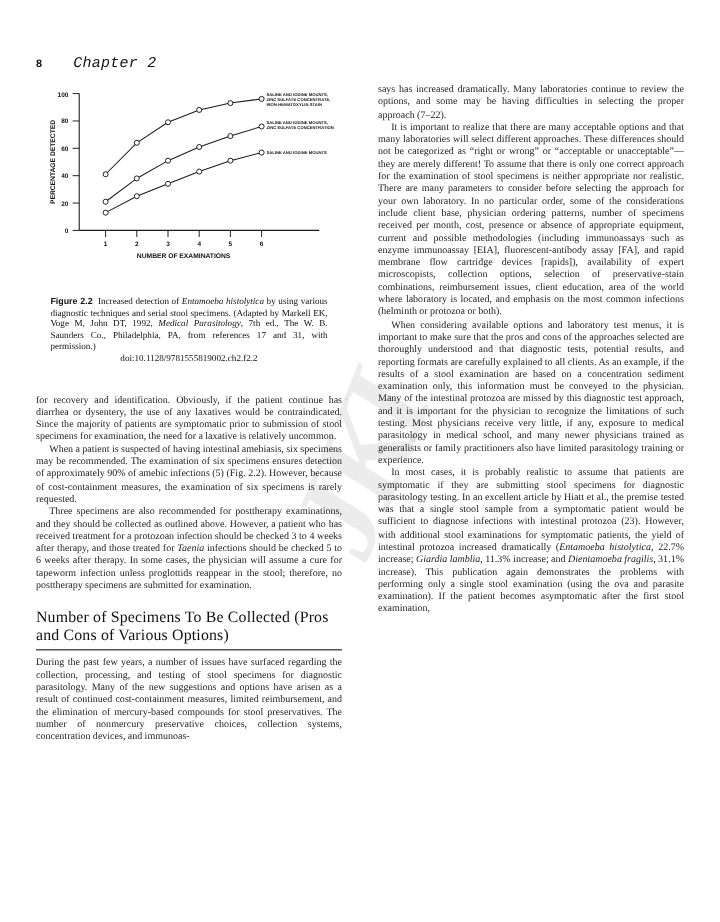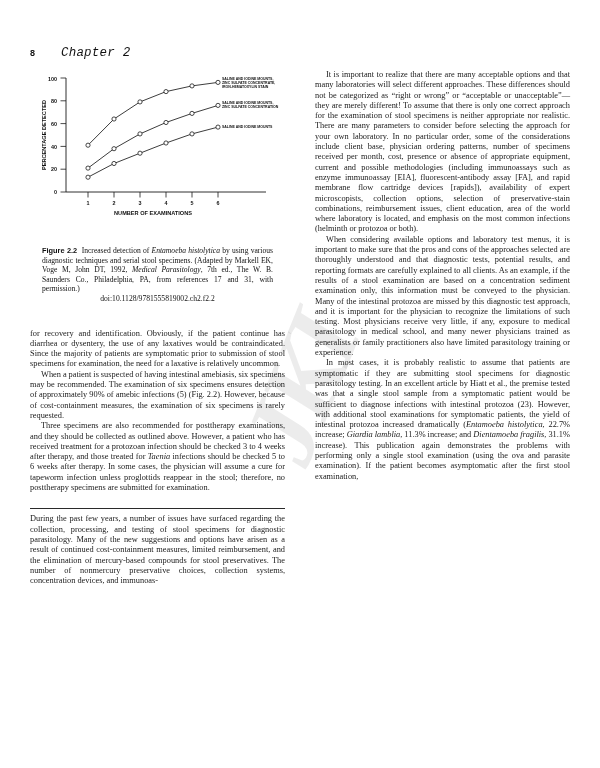--- a/index.html
+++ b/index.html
@@ -267,25 +267,27 @@
       <p class="figcap"><span class="lead">Figure 2.2</span>&nbsp; <span>Increased detection of </span><i>Entamoeba histolytica</i><span> by using various diagnostic techniques and serial stool specimens. (Adapted by Markell EK, Voge M, John DT, 1992, </span><i>Medical Parasitology</i><span>, 7th ed., The W. B. Saunders Co., Philadelphia, PA, from references 17 and 31, with permission.)</span><span class="doi">doi:10.1128/9781555819002.ch2.f2.2</span></p>
 
       <div class="gap-m"></div>
 
       <p class="body noindent">for recovery and identification. Obviously, if the patient continue has diarrhea or dysentery, the use of any laxatives would be contraindicated. Since the majority of patients are symptomatic prior to submission of stool specimens for examination, the need for a laxative is relatively uncommon.</p>
       <p class="body">When a patient is suspected of having intestinal amebiasis, six specimens may be recommended. The examination of six specimens ensures detection of approximately 90% of amebic infections (5) (Fig. 2.2). However, because of cost-containment measures, the examination of six specimens is rarely requested.</p>
       <p class="body">Three specimens are also recommended for posttherapy examinations, and they should be collected as outlined above. However, a patient who has received treatment for a protozoan infection should be checked 3 to 4 weeks after therapy, and those treated for <span class="it">Taenia</span> infections should be checked 5 to 6 weeks after therapy. In some cases, the physician will assume a cure for tapeworm infection unless proglottids reappear in the stool; therefore, no posttherapy specimens are submitted for examination.</p>
 
       <div class="gap-m"></div>
 
+      <h2 class="sec">Number of Specimens To Be Collected (Pros and Cons of Various Options)</h2>
       <hr class="secrule">
 
       <p class="body noindent">During the past few years, a number of issues have surfaced regarding the collection, processing, and testing of stool specimens for diagnostic parasitology. Many of the new suggestions and options have arisen as a result of continued cost-containment measures, limited reimbursement, and the elimination of mercury-based compounds for stool preservatives. The number of nonmercury preservative choices, collection systems, concentration devices, and immunoas-</p>
     </div>
 
     <div class="col col-right">
+      <p class="body noindent">says has increased dramatically. Many laboratories continue to review the options, and some may be having difficulties in selecting the proper approach (7–22).</p>
       <p class="body">It is important to realize that there are many acceptable options and that many laboratories will select different approaches. These differences should not be categorized as “right or wrong” or “acceptable or unacceptable”—they are merely different! To assume that there is only one correct approach for the examination of stool specimens is neither appropriate nor realistic. There are many parameters to consider before selecting the approach for your own laboratory. In no particular order, some of the considerations include client base, physician ordering patterns, number of specimens received per month, cost, presence or absence of appropriate equipment, current and possible methodologies (including immunoassays such as enzyme immunoassay [EIA], fluorescent-antibody assay [FA], and rapid membrane flow cartridge devices [rapids]), availability of expert microscopists, collection options, selection of preservative-stain combinations, reimbursement issues, client education, area of the world where laboratory is located, and emphasis on the most common infections (helminth or protozoa or both).</p>
       <p class="body">When considering available options and laboratory test menus, it is important to make sure that the pros and cons of the approaches selected are thoroughly understood and that diagnostic tests, potential results, and reporting formats are carefully explained to all clients. As an example, if the results of a stool examination are based on a concentration sediment examination only, this information must be conveyed to the physician. Many of the intestinal protozoa are missed by this diagnostic test approach, and it is important for the physician to recognize the limitations of such testing. Most physicians receive very little, if any, exposure to medical parasitology in medical school, and many newer physicians trained as generalists or family practitioners also have limited parasitology training or experience.</p>
       <p class="body"><span>In most cases, it is probably realistic to assume that patients are symptomatic if they are submitting stool specimens for diagnostic parasitology testing. In an excellent article by Hiatt et al., the premise tested was that a single stool sample from a symptomatic patient would be sufficient to diagnose infections with intestinal protozoa (23). However, with additional stool examinations for symptomatic patients, the yield of intestinal protozoa increased dramatically (</span><i>Entamoeba histolytica</i><span>, 22.7% increase; </span><i>Giardia lamblia</i><span>, 11.3% increase; and </span><i>Dientamoeba fragilis</i><span>, 31.1% increase). This publication again demonstrates the problems with performing only a single stool examination (using the ova and parasite examination). If the patient becomes asymptomatic after the first stool examination,</span></p>
     </div>
 
   </div>
 </div>
 
 </body></html>

